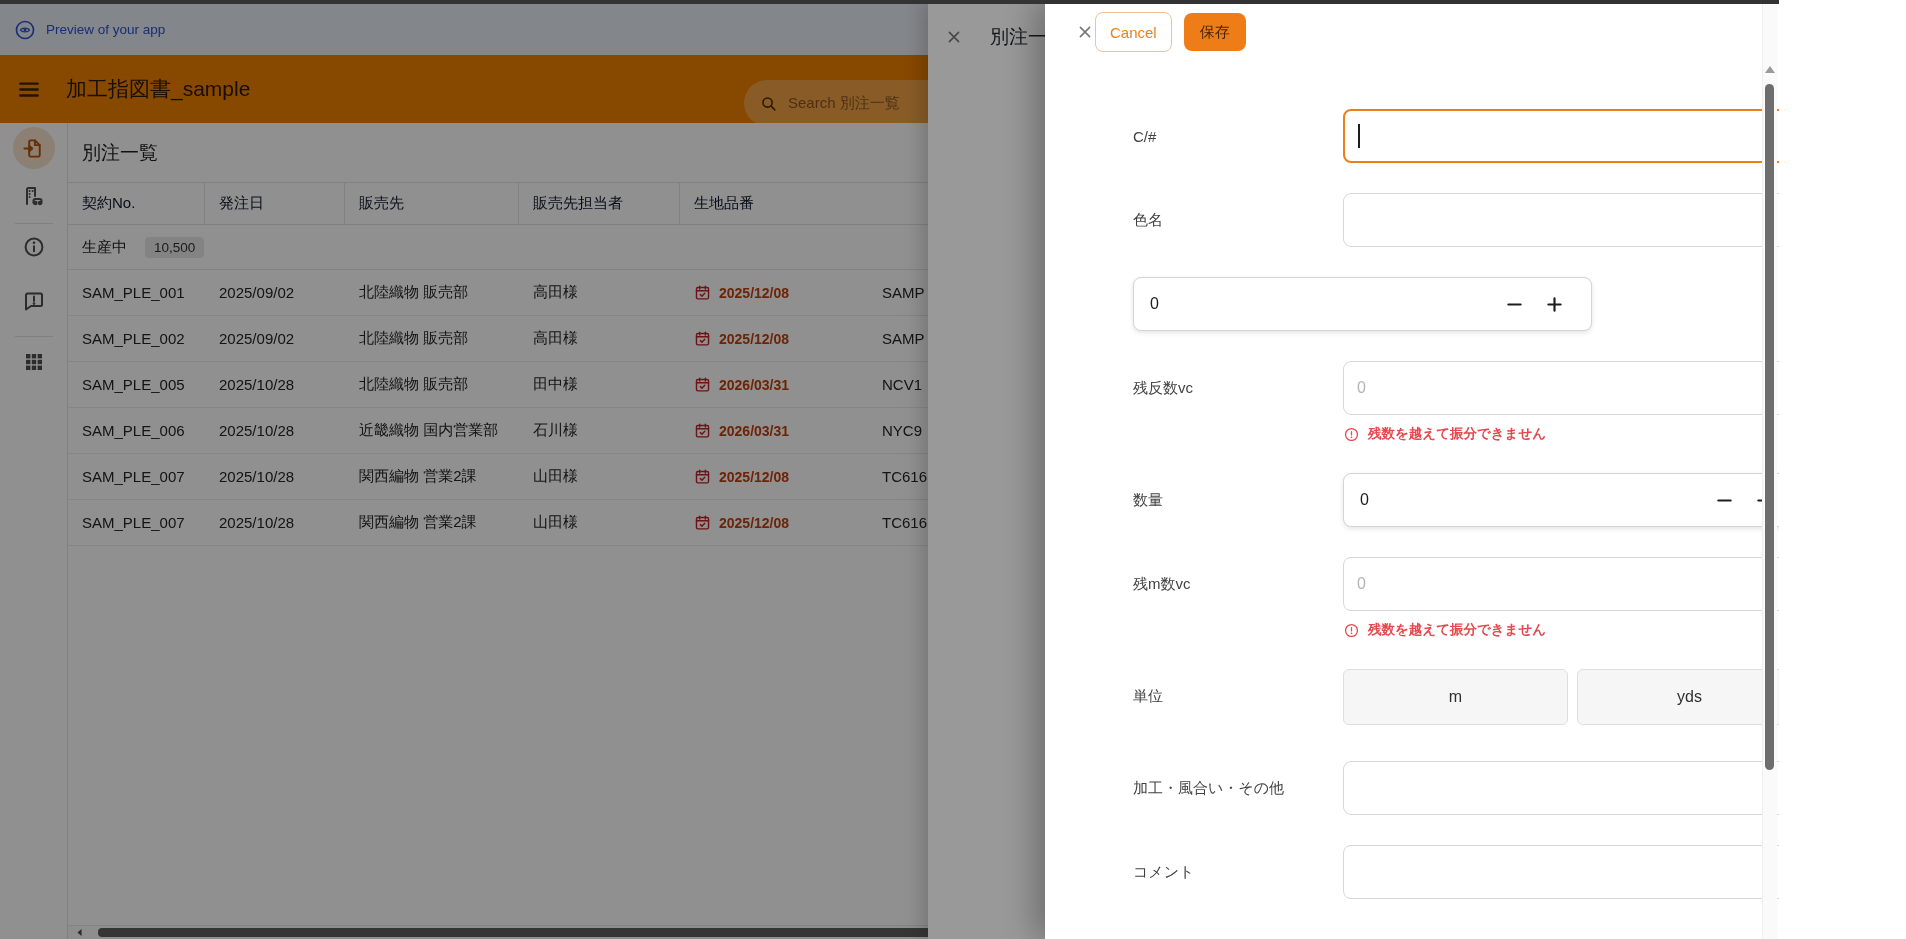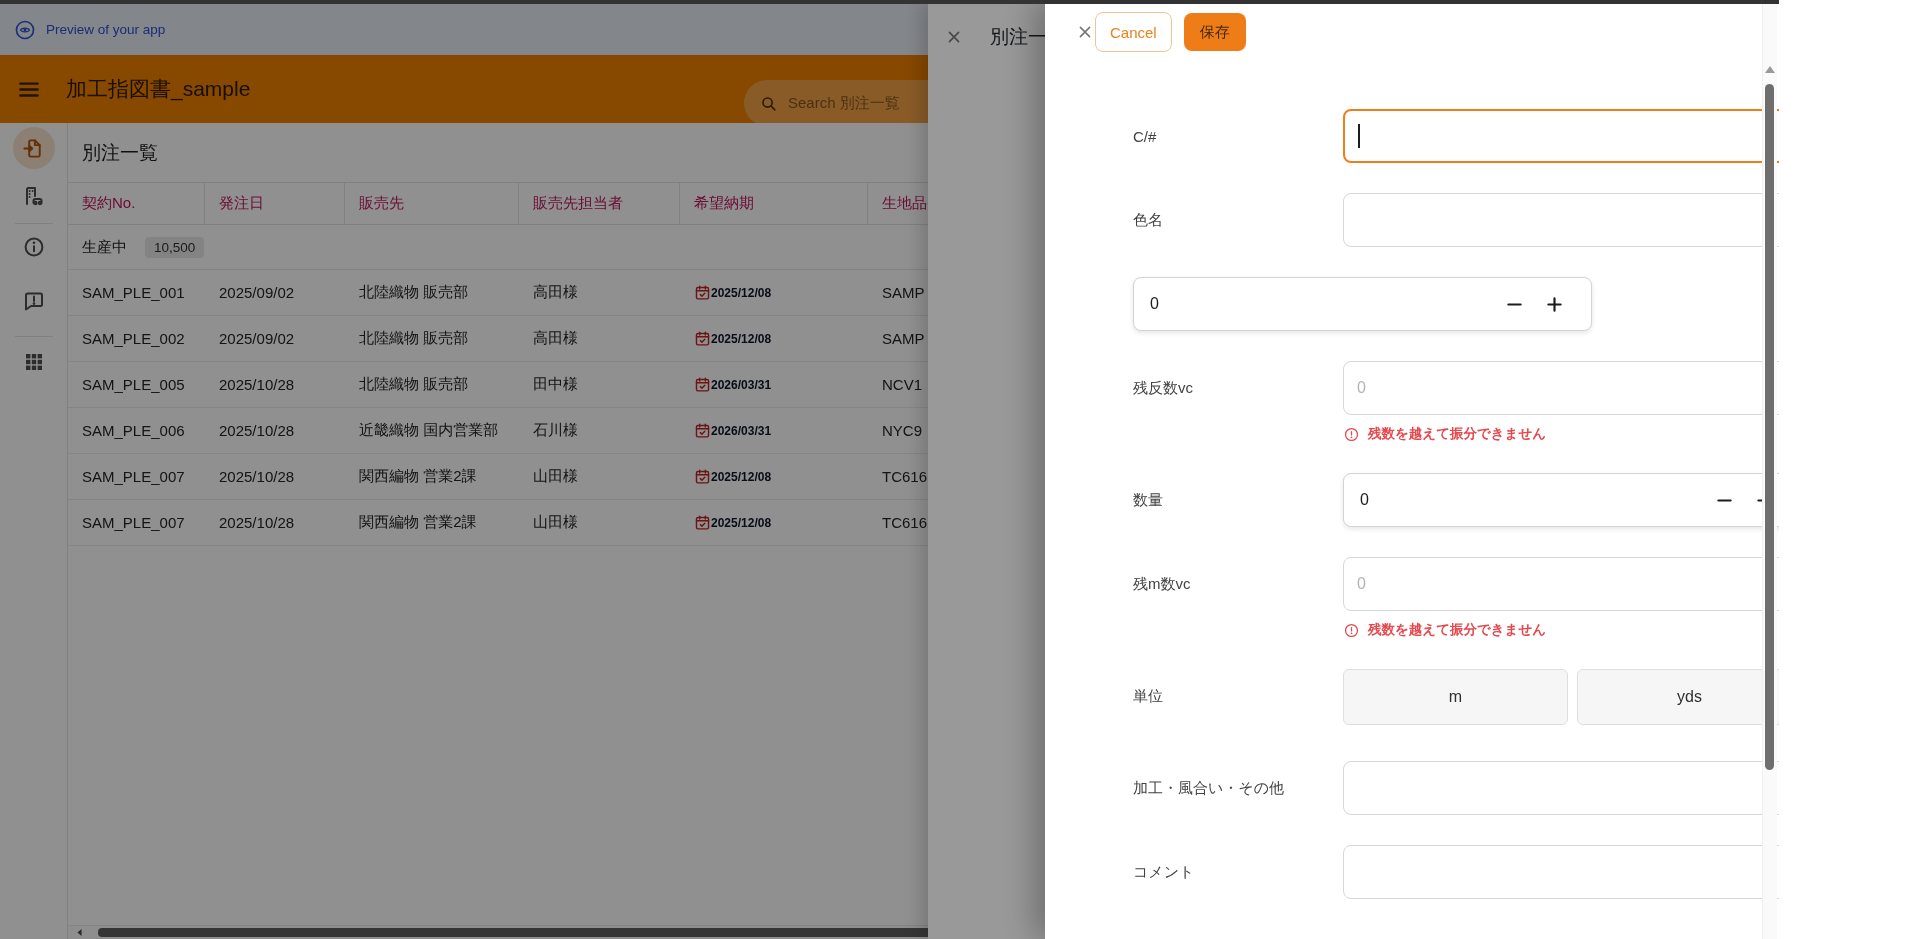--- a/index.html
+++ b/index.html
@@ -19,28 +19,28 @@
   #search-pill .ph{margin-left:10px;font-size:15px;color:rgba(40,20,0,0.55);white-space:nowrap;}
 
   #sidebar{position:absolute;left:0;top:123px;bottom:0;width:68px;background:#fff;border-right:1px solid #e4e4e4;box-sizing:border-box;display:flex;flex-direction:column;align-items:center;}
   .side-item{width:42px;height:42px;border-radius:50%;display:flex;align-items:center;justify-content:center;color:#4f4f4f;cursor:pointer;flex:none;}
   .side-item.active{background:#f7e3cd;color:#b4540a;}
   .side-div{width:38px;height:1px;background:#e3e3e3;flex:none;}
 
   #main{position:absolute;left:68px;top:123px;right:0;bottom:0;background:#fff;}
   #page-title{height:59px;display:flex;align-items:center;padding-left:14px;font-size:19px;color:#1f1f1f;}
   #thead{display:flex;height:43px;border-top:1px solid #e3e3e3;border-bottom:1px solid #e3e3e3;box-sizing:border-box;}
-  .th{display:flex;align-items:center;padding-left:14px;box-sizing:border-box;font-size:15px;font-weight:500;color:#be185d;border-right:1px solid #e6e6e6;white-space:nowrap;overflow:hidden;}
+  .th{display:flex;align-items:center;padding-left:14px;box-sizing:border-box;font-size:15px;font-weight:500;color:#0f172a;border-right:1px solid #e6e6e6;white-space:nowrap;overflow:hidden;}
   .th.last{border-right:none;flex:1;}
   #group-row{display:flex;align-items:center;height:45px;border-bottom:1px solid #e7e7e7;padding-left:14px;box-sizing:border-box;}
   #group-row .g-label{font-size:15px;color:#262626;}
   #group-row .g-badge{margin-left:18px;background:#e9e9e9;border-radius:4px;padding:3px 9px;font-size:13.5px;color:#333;}
   .trow{display:flex;align-items:center;height:46px;border-bottom:1px solid #ececec;box-sizing:border-box;cursor:pointer;}
   .td{padding-left:14px;box-sizing:border-box;font-size:15px;color:#262626;white-space:nowrap;overflow:hidden;display:flex;align-items:center;flex:none;}
-  .td.date{color:#0f172a;font-weight:700;font-size:12px;}
+  .td.date{color:#c2410c;font-weight:700;font-size:14px;gap:8px;}
   .td .icn{display:flex;color:#c32424;}
   #h-scroll{position:absolute;left:0;right:0;bottom:0;height:14px;background:#fcfcfc;border-top:1px solid #e8e8e8;box-sizing:border-box;}
   #h-thumb{position:absolute;left:30px;right:0;top:2px;height:9px;border-radius:4px;background:#5f5f5f;cursor:pointer;}
   #h-left{position:absolute;left:6px;top:1px;color:#4f4f4f;display:flex;cursor:pointer;}
 
   
   #dim1{position:absolute;inset:0;background:rgba(0,0,0,0.06);z-index:10;}
   #back-drawer{position:absolute;left:928px;top:0;bottom:0;width:117px;background:#fff;z-index:20;box-shadow:-6px 0 18px rgba(0,0,0,0.18);overflow:hidden;}
   #back-drawer .hdr{display:flex;align-items:center;padding:24px 0 0 16px;}
   #back-close{color:#757575;display:flex;cursor:pointer;flex:none;}
@@ -169,21 +169,20 @@
           </span>
         </div>
       </div>
     <div id="main">
       <div id="page-title">別注一覧</div>
       <div id="thead">
           <div class="th" style="width: 137px;">契約No.</div>
           <div class="th" style="width: 140px;">発注日</div>
           <div class="th" style="width: 174px;">販売先</div>
           <div class="th" style="width: 161px;">販売先担当者</div>
-          <div class="th" style="width: 188px;">希望納期</div>
           <div class="th last">生地品番</div>
         </div>
       <div id="group-row">
         <span class="g-label">生産中</span>
         <span class="g-badge">10,500</span>
       </div>
       <div id="tbody">
           <div class="trow">
             <div class="td" style="width: 137px;">SAM_PLE_001</div>
             <div class="td" style="width: 140px;">2025/09/02</div>

